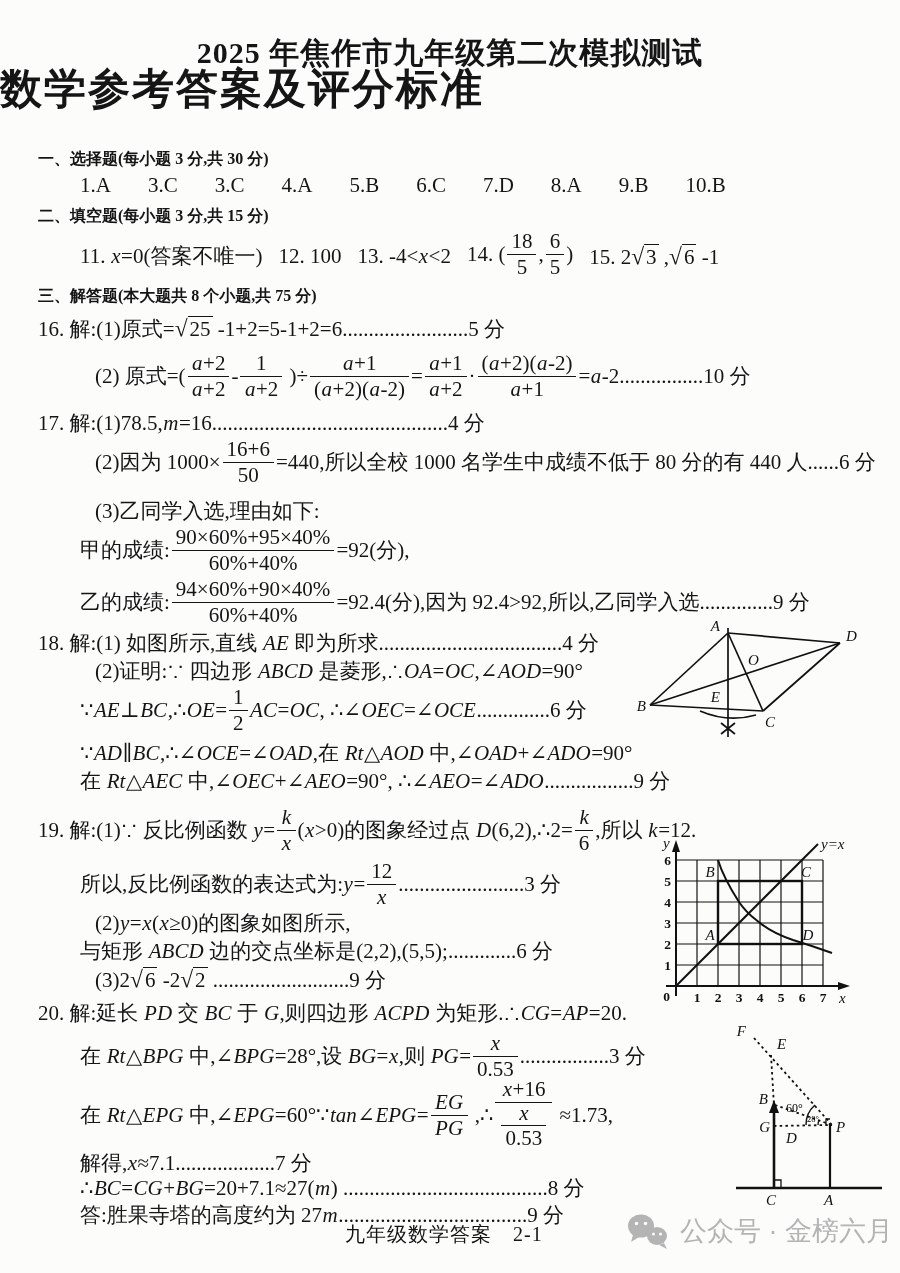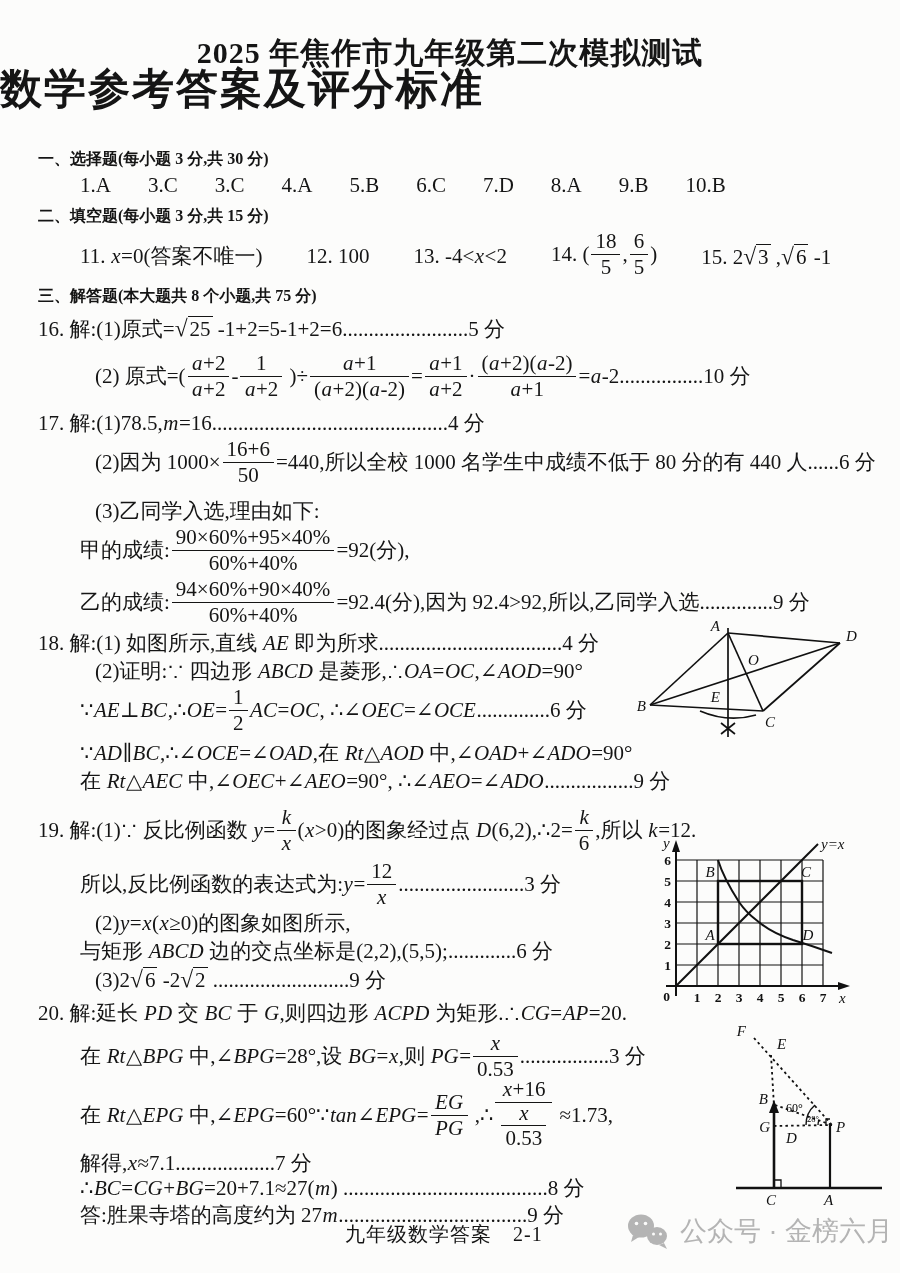--- a/index.html
+++ b/index.html
@@ -41,21 +41,21 @@
     <span>4.A</span>
     <span>5.B</span>
     <span>6.C</span>
     <span>7.D</span>
     <span>8.A</span>
     <span>9.B</span>
     <span>10.B</span>
   </div>
 
   <div class="ln heading" style="top:203px;left:38px;">二、填空题(每小题 3 分,共 15 分)</div>
-  <div class="ln row" style="top:232px;left:80px;gap:44px;height:48px;">
+  <div class="ln row" style="top:232px;left:80px;gap:16px;height:48px;">
     <span>11. <i>x</i>=0(答案不唯一)</span>
     <span>12. 100</span>
     <span>13. -4&lt;<i>x</i>&lt;2</span>
     <span>14. (<span class="frac"><span class="num">18</span><span class="den">5</span></span>,<span class="frac"><span class="num">6</span><span class="den">5</span></span>)</span>
     <span>15. 2<span class="sq"><span class="rad">√</span><span class="ovl">3</span></span> ,<span class="sq"><span class="rad">√</span><span class="ovl">6</span></span> -1</span>
   </div>
 
   <div class="ln heading" style="top:283px;left:38px;">三、解答题(本大题共 8 个小题,共 75 分)</div>
 
   <div class="ln" style="top:315px;left:38px;">16. 解:(1)原式=<span class="sq"><span class="rad">√</span><span class="ovl">25</span></span> -1+2=5-1+2=6........................5 分</div>

